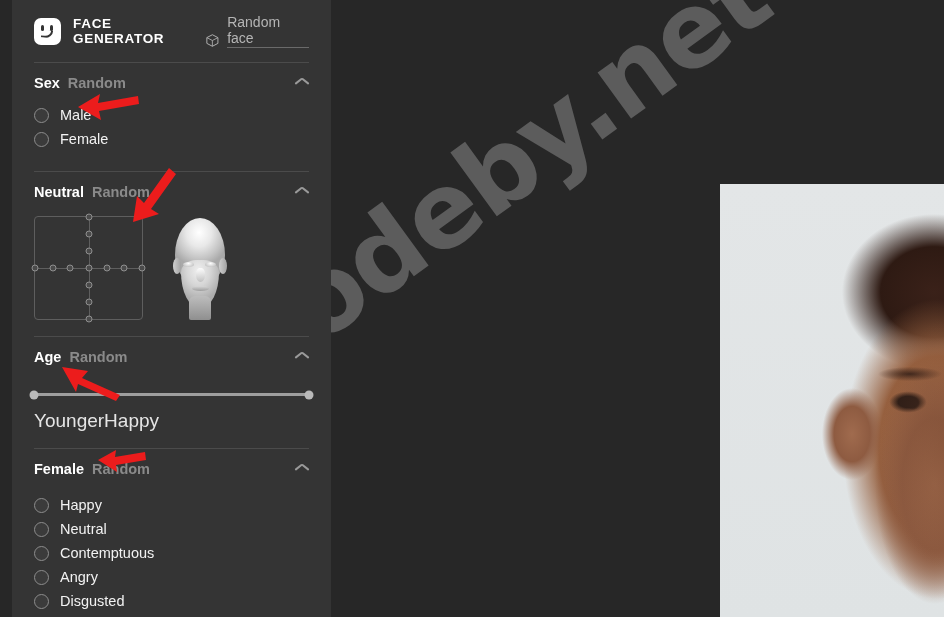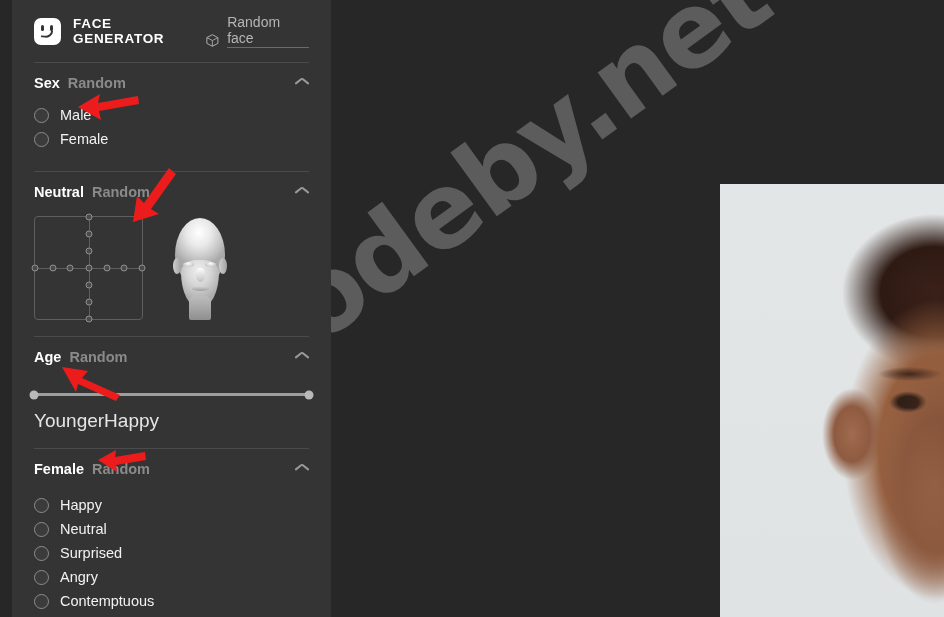--- a/index.html
+++ b/index.html
@@ -444,29 +444,25 @@
         <div class="radio-row">
           <span class="radio"></span>
           <span class="radio-label">Happy</span>
         </div>
         <div class="radio-row">
           <span class="radio"></span>
           <span class="radio-label">Neutral</span>
         </div>
         <div class="radio-row">
           <span class="radio"></span>
-          <span class="radio-label">Surprised</span>
+          <span class="radio-label">Contemptuous</span>
         </div>
         <div class="radio-row">
           <span class="radio"></span>
           <span class="radio-label">Angry</span>
-        </div>
-        <div class="radio-row">
-          <span class="radio"></span>
-          <span class="radio-label">Contemptuous</span>
         </div>
         <div class="radio-row">
           <span class="radio"></span>
           <span class="radio-label">Disgusted</span>
         </div>
 
       </div>
     </div>
   </div>
 

